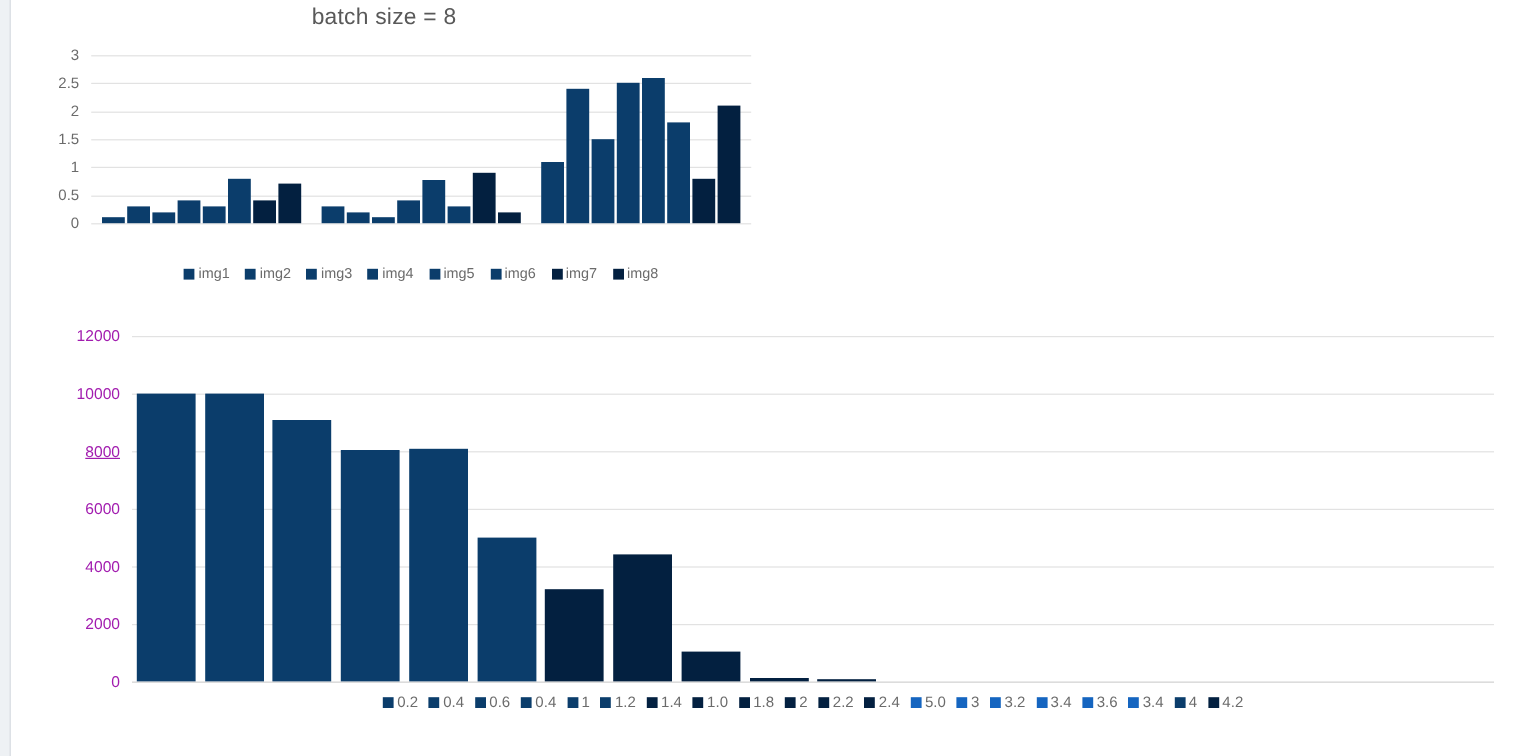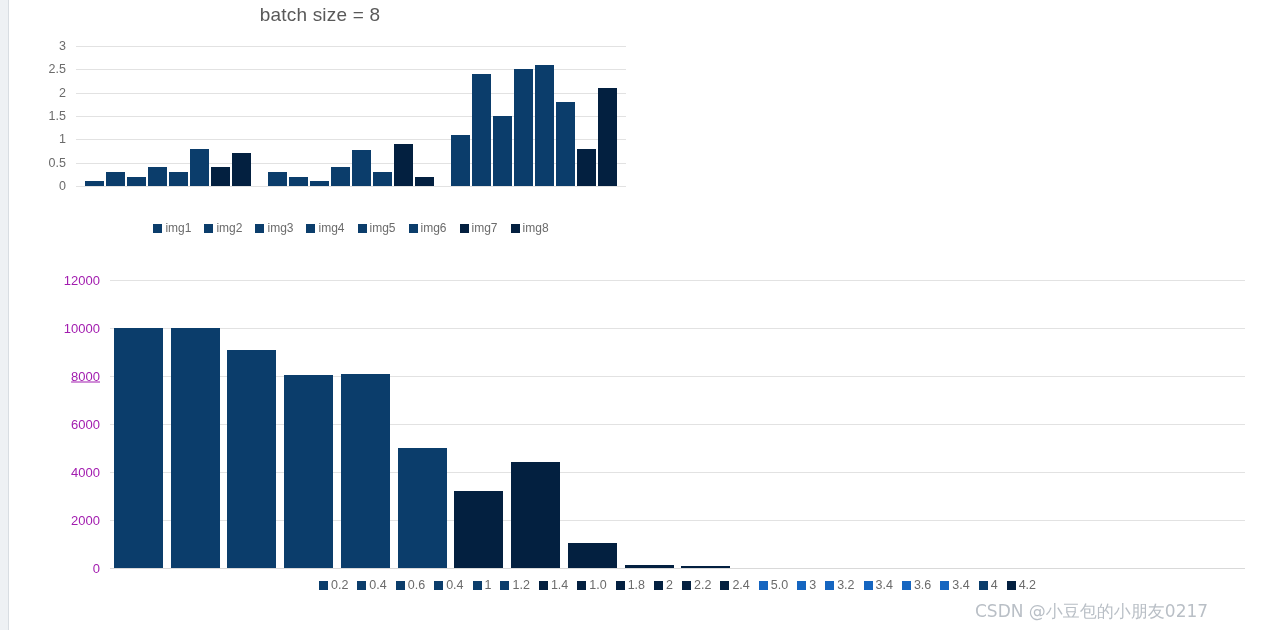--- a/index.html
+++ b/index.html
@@ -328,15 +328,14 @@
           <span class="sw" style="background: rgb(11, 61, 107);"></span>
           <span>4</span>
         </div>
         <div class="lg">
           <span class="sw" style="background: rgb(3, 32, 64);"></span>
           <span>4.2</span>
         </div>
       </div>
   </div>
 
-  <div id="watermark">CSDN @小豆包的小朋友0217</div>
 
 </div>
 
 </body></html>

